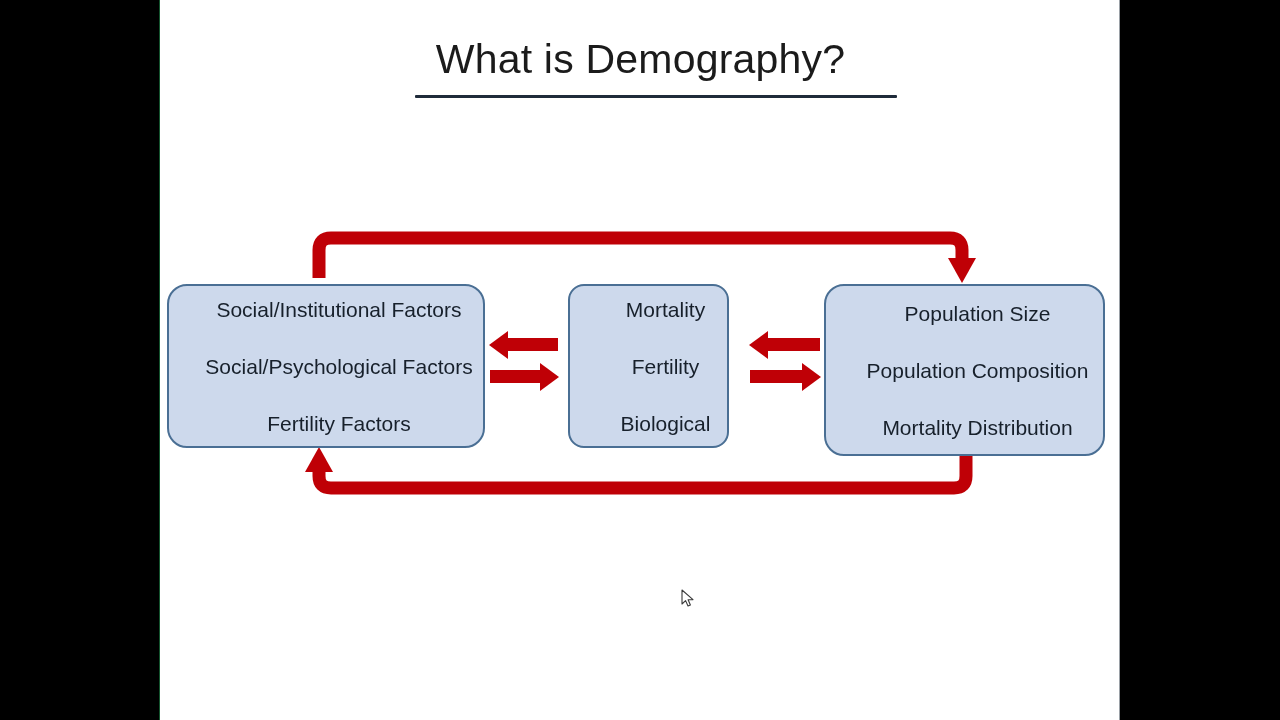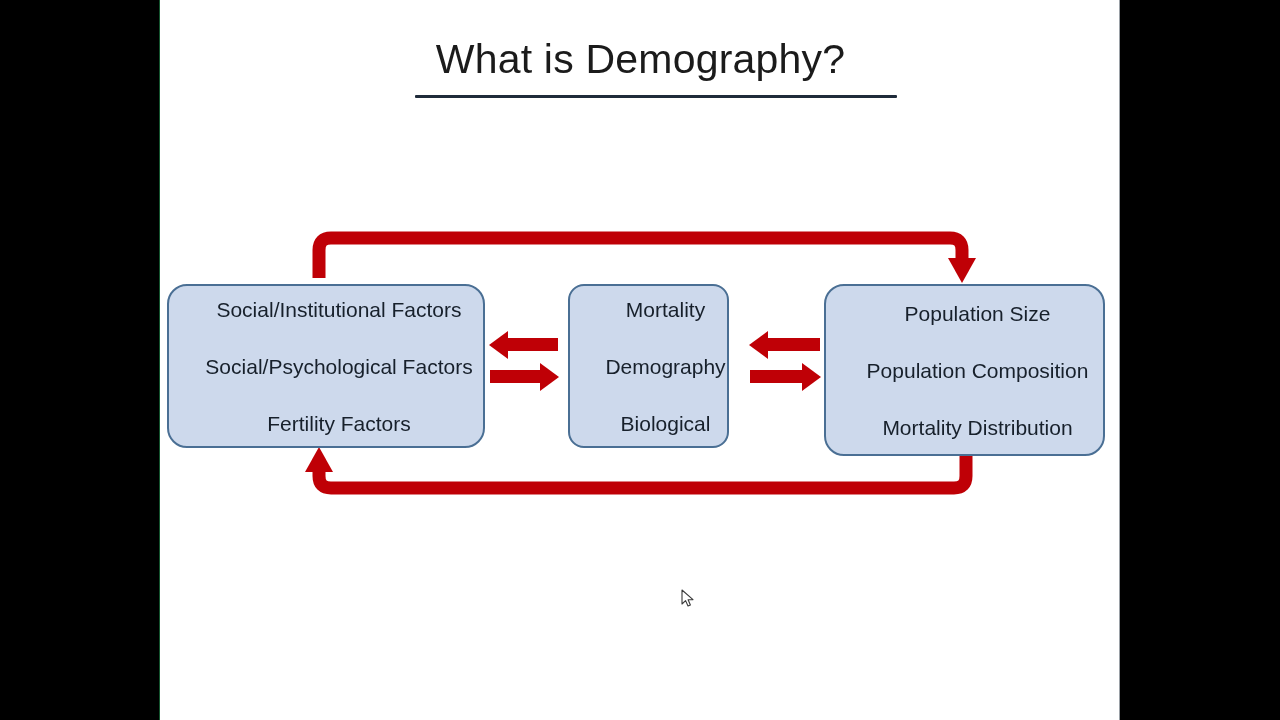--- a/index.html
+++ b/index.html
@@ -156,21 +156,21 @@
     </svg>
 
     <div class="box" id="box-factors">
       <div class="line">Social/Institutional Factors</div>
       <div class="line">Social/Psychological Factors</div>
       <div class="line">Fertility Factors</div>
     </div>
 
     <div class="box" id="box-processes">
       <div class="line">Mortality</div>
-      <div class="line">Demography</div>
+      <div class="line">Fertility</div>
       <div class="line">Biological</div>
     </div>
 
     <div class="box" id="box-outcomes">
       <div class="line">Population Size</div>
       <div class="line">Population Composition</div>
       <div class="line">Mortality Distribution</div>
     </div>
 
     <div class="arrow-pair">

